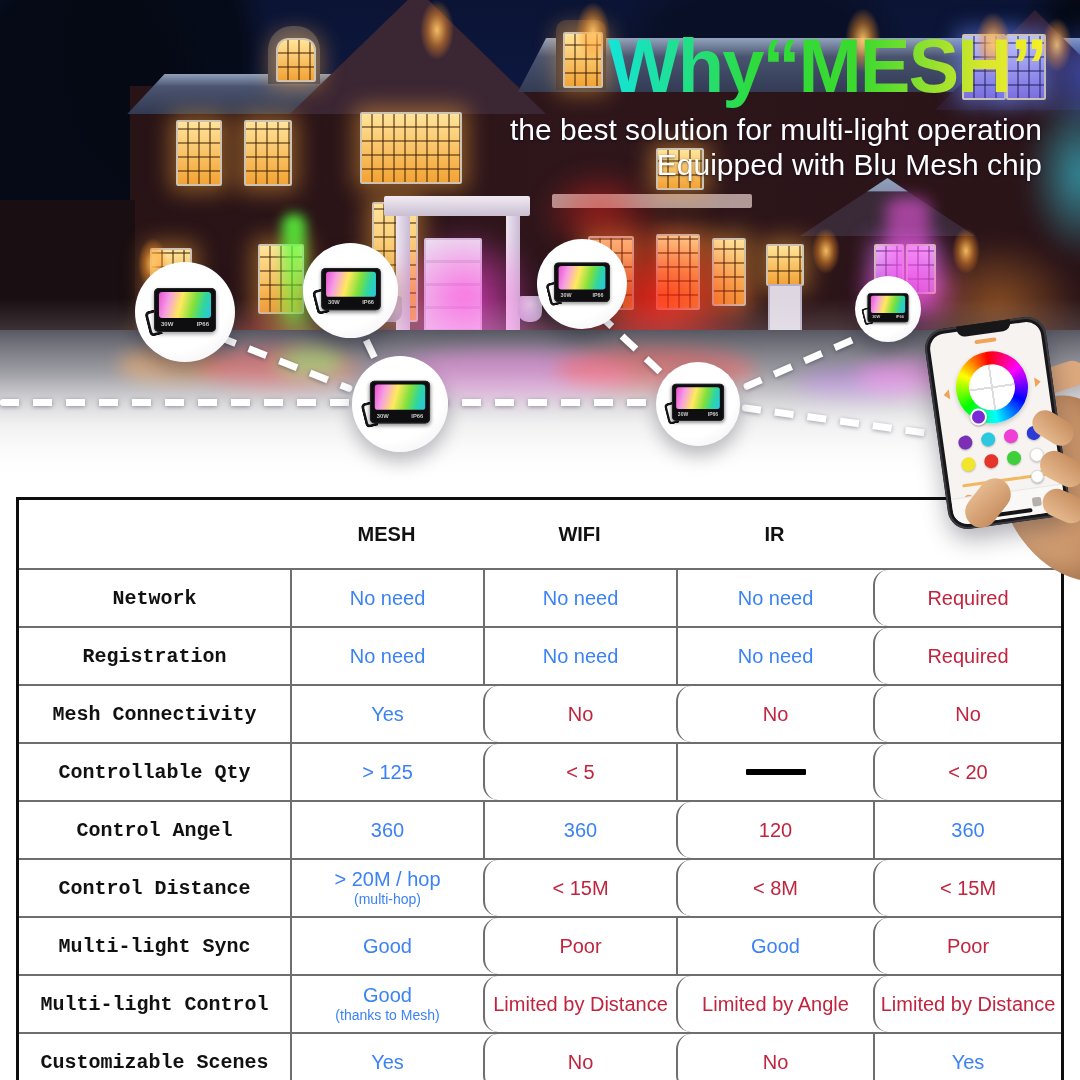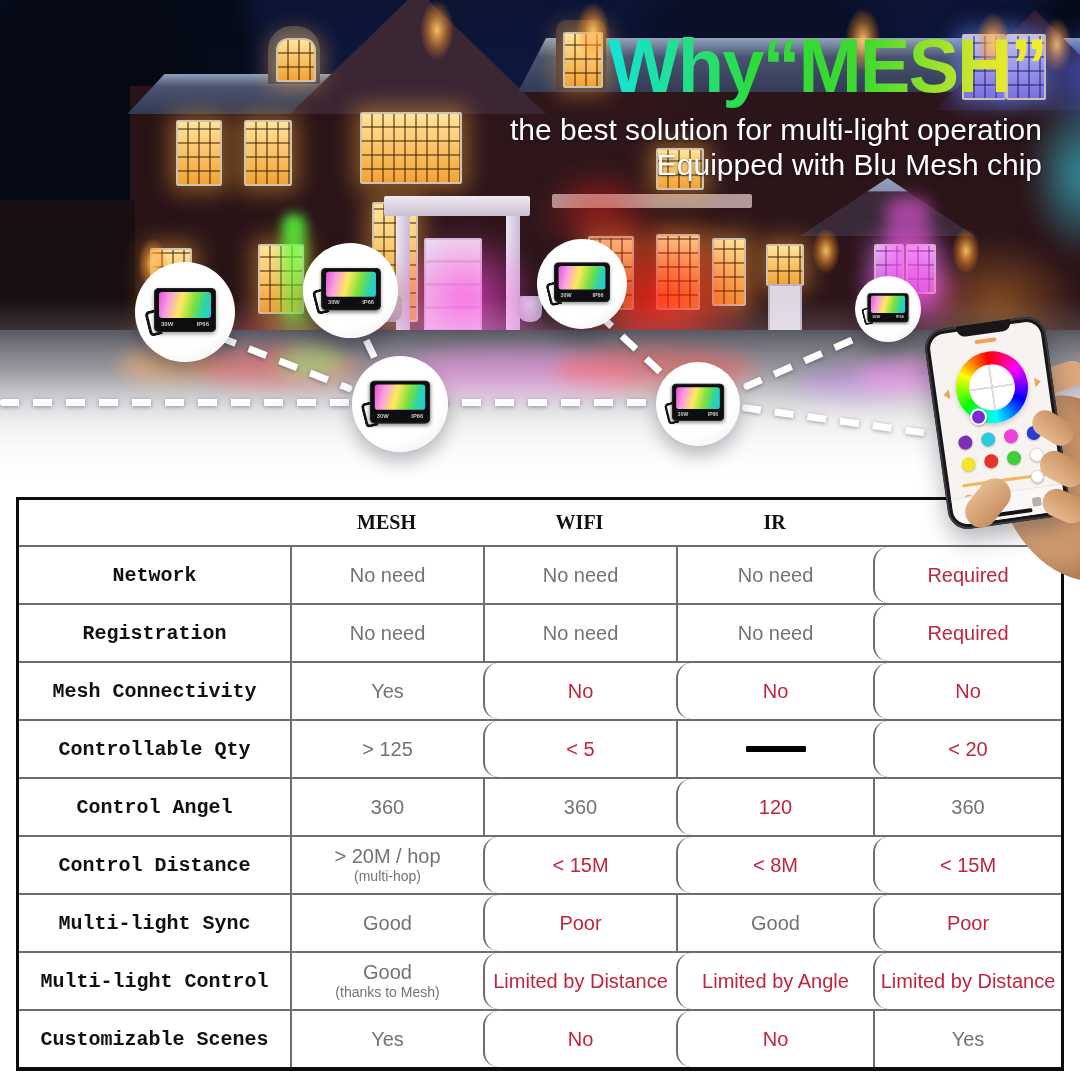--- a/index.html
+++ b/index.html
@@ -104,28 +104,28 @@
   .tab-ico{width:9px;height:9px;border-radius:50%;}
   .homebar{position:absolute;bottom:3px;left:50%;transform:translateX(-50%);width:46px;height:4px;
         background:#141416;border-radius:2px;}
   .thumb{position:absolute;left:972px;top:476px;width:32px;height:54px;border-radius:16px;z-index:22;
         background:linear-gradient(100deg,#e8bd92,#c68c5e);transform:rotate(38deg);}
   .fingertip{position:absolute;border-radius:14px;z-index:22;background:linear-gradient(100deg,#e8bd92,#c68c5e);}
 
   
   .comp-table{position:absolute;left:16px;top:497px;width:1048px;box-sizing:border-box;
         border:3px solid #0d0d0d;border-bottom-width:4px;background:#fff;z-index:10;}
-  .thead{display:grid;grid-template-columns:271px 193px 193px 197px 188px;height:45px;font-family:Liberation Serif, serif;}
+  .thead{display:grid;grid-template-columns:271px 193px 193px 197px 188px;height:68px;}
   .th{display:flex;align-items:center;justify-content:center;font-weight:bold;font-size:20px;color:#111;}
   .tr{display:grid;grid-template-columns:271px 193px 193px 197px 188px;height:56px;border-top:2px solid #6e6e6e;}
   .td{display:flex;flex-direction:column;align-items:center;justify-content:center;font-size:20px;
       text-align:center;line-height:1.05;box-sizing:border-box;}
   .td.label{font-weight:bold;color:#111;font-family:Liberation Mono, monospace;}
   .td.val{border-left:2px solid #6e6e6e;}
-  .td.val[data-tone="good"]{color:#737373;}
+  .td.val[data-tone="good"]{color:#3b82f6;}
   .td.val[data-tone="bad"]{color:#c2243e;border-radius:15px;}
   .sub{font-size:14px;margin-top:2px;}
   .dash-bar{width:60px;height:6px;background:#000;border-radius:1px;}
 </style>
 </head>
 <body>
 
 <div class="page">
 
   <div class="hero">

